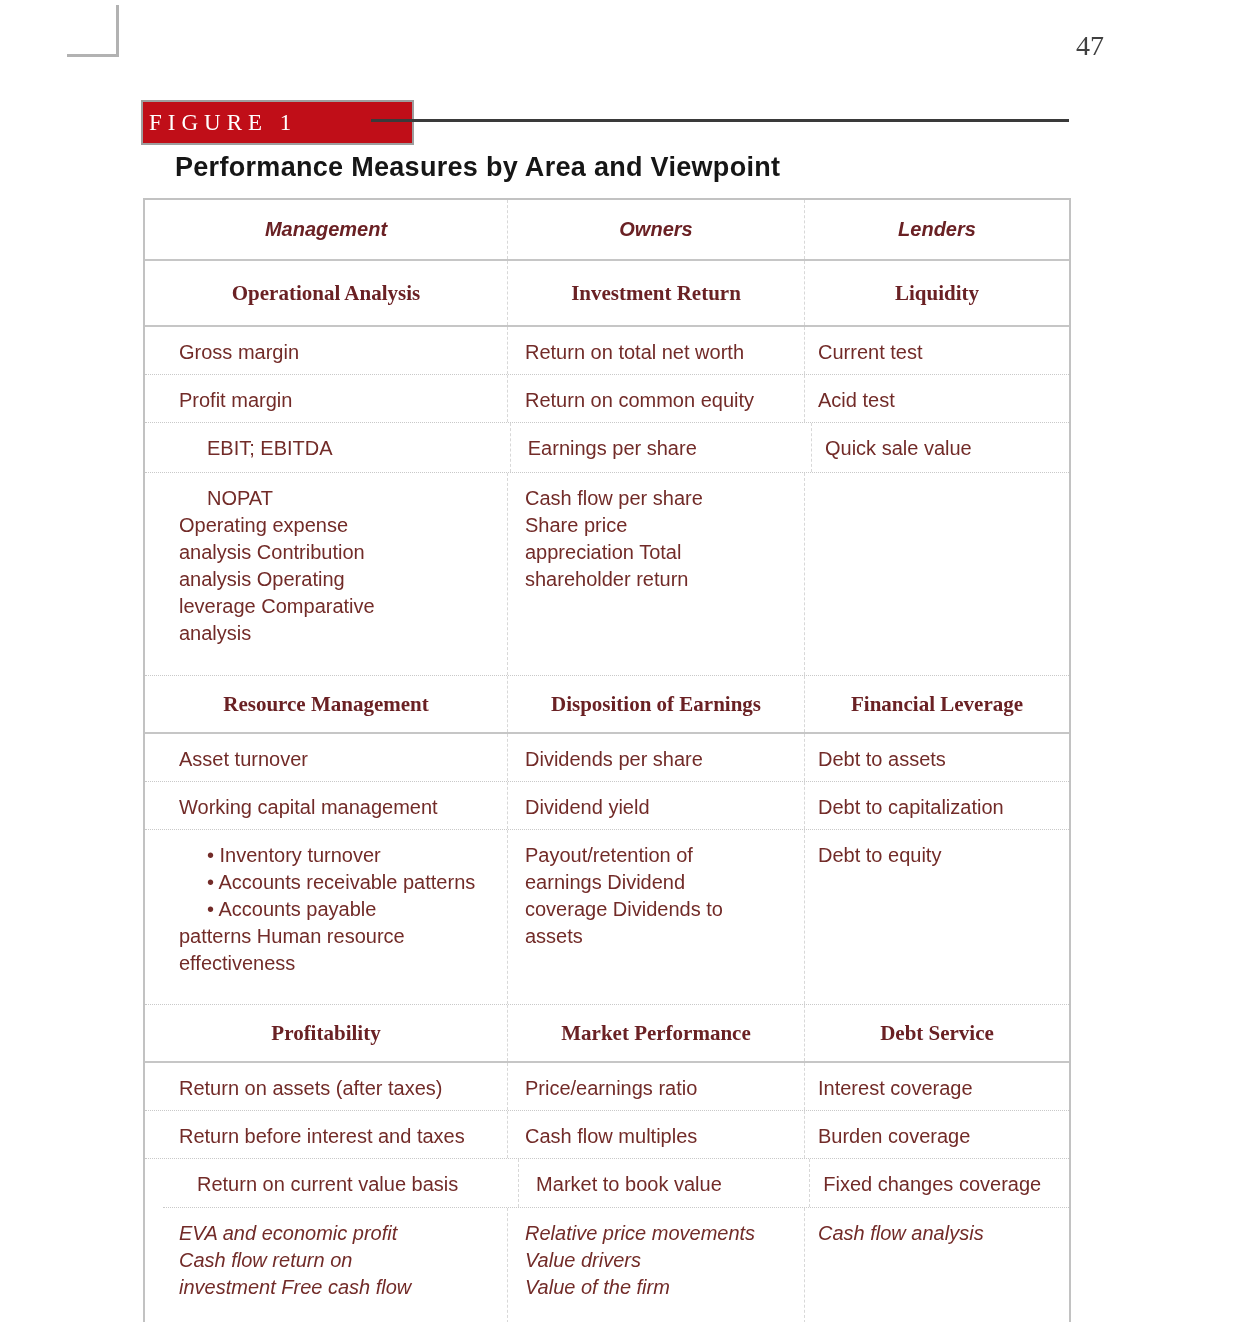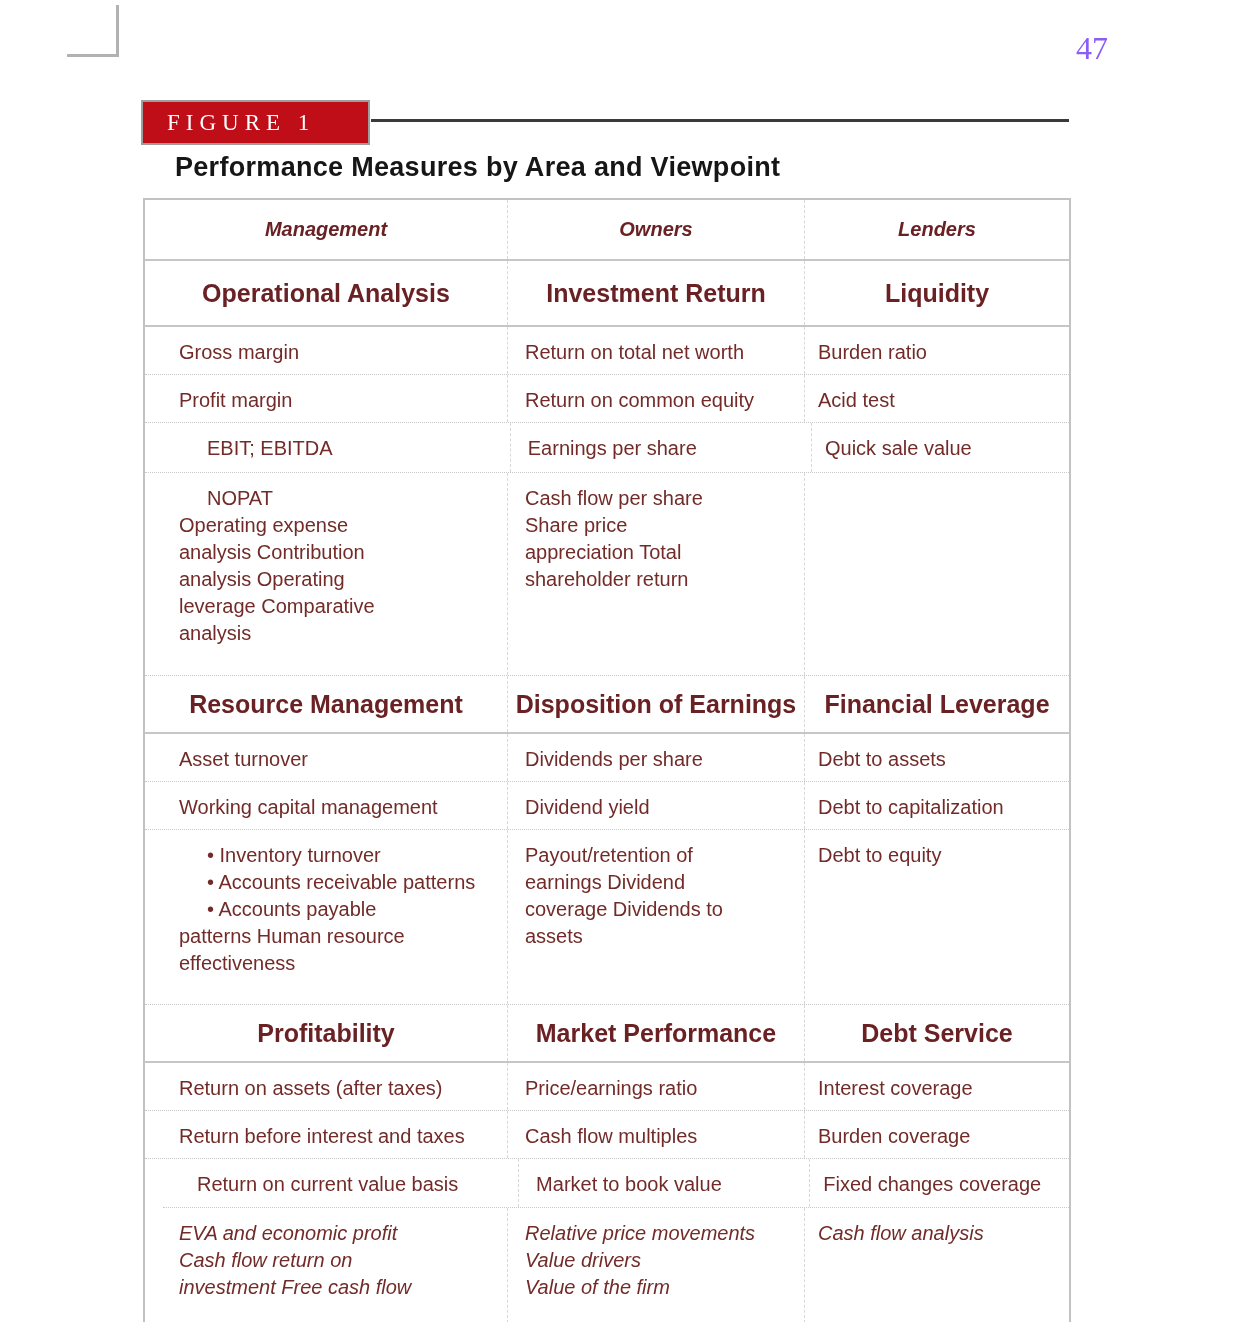--- a/index.html
+++ b/index.html
@@ -12,27 +12,27 @@
   .page{
     position:relative;width:1242px;height:1322px;background:#ffffff;overflow:hidden;
     font-family:"Liberation Sans",sans-serif;
   }
   
   .corner-v{position:absolute;left:116px;top:5px;width:3px;height:52px;background:#b2b2b2;}
   .corner-h{position:absolute;left:67px;top:54px;width:52px;height:3px;background:#b2b2b2;}
   
   .page-number{
     position:absolute;left:1076px;top:30px;
-    font-family:"Liberation Serif",serif;font-size:32px;color:#8b5cf6;
+    font-family:"Liberation Serif",serif;font-size:28px;color:#404040;
   }
   
   .figure-chip{
-    position:absolute;left:141px;top:100px;width:229px;height:45px;
+    position:absolute;left:141px;top:100px;width:273px;height:45px;
     background:var(--figure-box);border:2px solid #9e9e9e;box-sizing:border-box;
-    display:flex;align-items:center;padding-left:24px;
+    display:flex;align-items:center;padding-left:6px;
     color:#ffffff;font-family:"Liberation Serif",serif;font-size:23px;letter-spacing:6px;
   }
   .figure-rule{position:absolute;left:371px;top:119px;width:698px;height:3px;background:var(--rule);}
   
   .fig-title{
     position:absolute;left:175px;top:152px;margin:0;
     font-size:27px;font-weight:700;color:#161616;letter-spacing:0.3px;
   }
   
   .figure-table{
@@ -47,21 +47,21 @@
   .tcell{box-sizing:border-box;padding:12px 10px 8px 17px;}
   .col0{width:362px;padding-left:34px;}
   .col1{width:297px;padding-left:17px;}
   .col2{width:265px;padding-left:13px;}
   .tcell + .tcell{border-left:1px dashed #d8d8d8;}
   .hcell{
     display:flex;align-items:center;justify-content:center;text-align:right;
     padding:4px 6px;color:var(--header-text);
   }
   .vp .tline{font-style:italic;font-weight:bold;font-size:20px;}
-  .sec .tline{font-weight:bold;font-size:25px;}
+  .sec .tline{font-weight:bold;font-size:21px;font-family:Liberation Serif, serif;}
   .tline{line-height:27px;}
   .indent{padding-left:28px;}
 </style>
 </head>
 <body>
 
 <div class="page">
   <div class="corner-v"></div>
   <div class="corner-h"></div>
 
@@ -98,21 +98,21 @@
         </div>
       </div>
       <div class="trow drow" style="min-height: 45px;">
         <div class="tcell col0">
           <div class="tline">Gross margin</div>
         </div>
         <div class="tcell col1">
           <div class="tline">Return on total net worth</div>
         </div>
         <div class="tcell col2">
-          <div class="tline">Burden ratio</div>
+          <div class="tline">Current test</div>
         </div>
       </div>
       <div class="trow drow" style="min-height: 42px;">
         <div class="tcell col0">
           <div class="tline">Profit margin</div>
         </div>
         <div class="tcell col1">
           <div class="tline">Return on common equity</div>
         </div>
         <div class="tcell col2">

